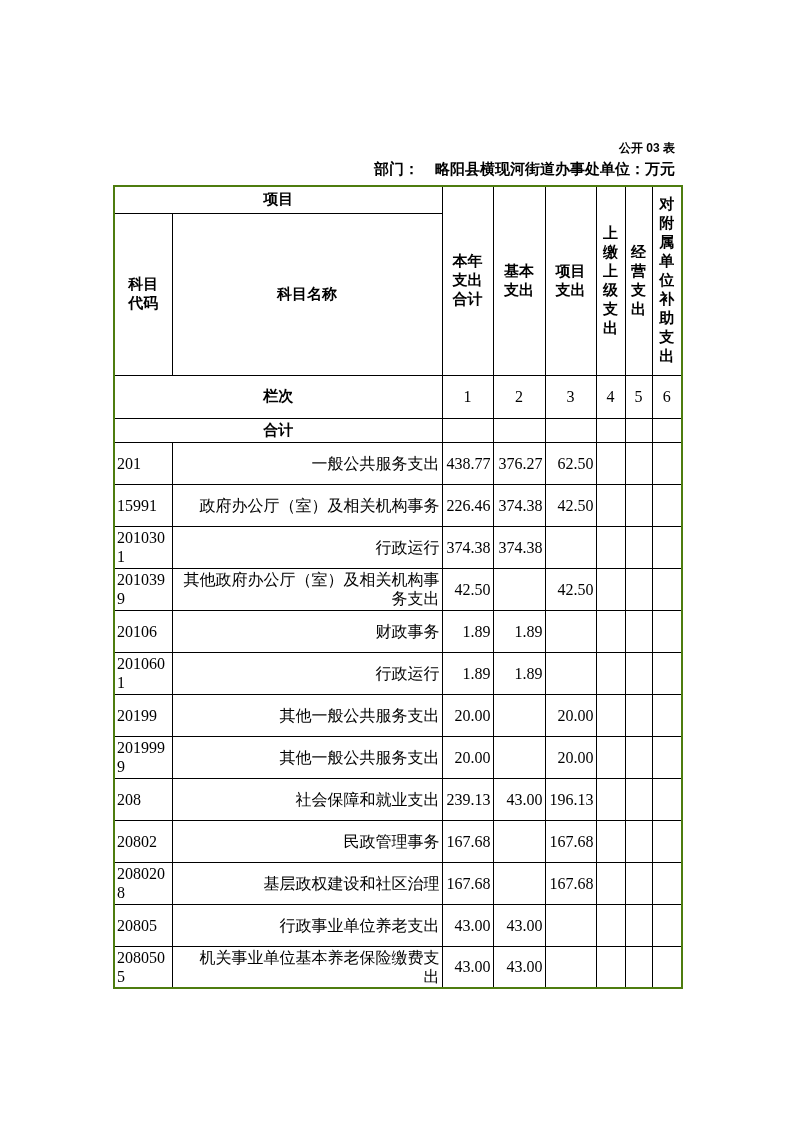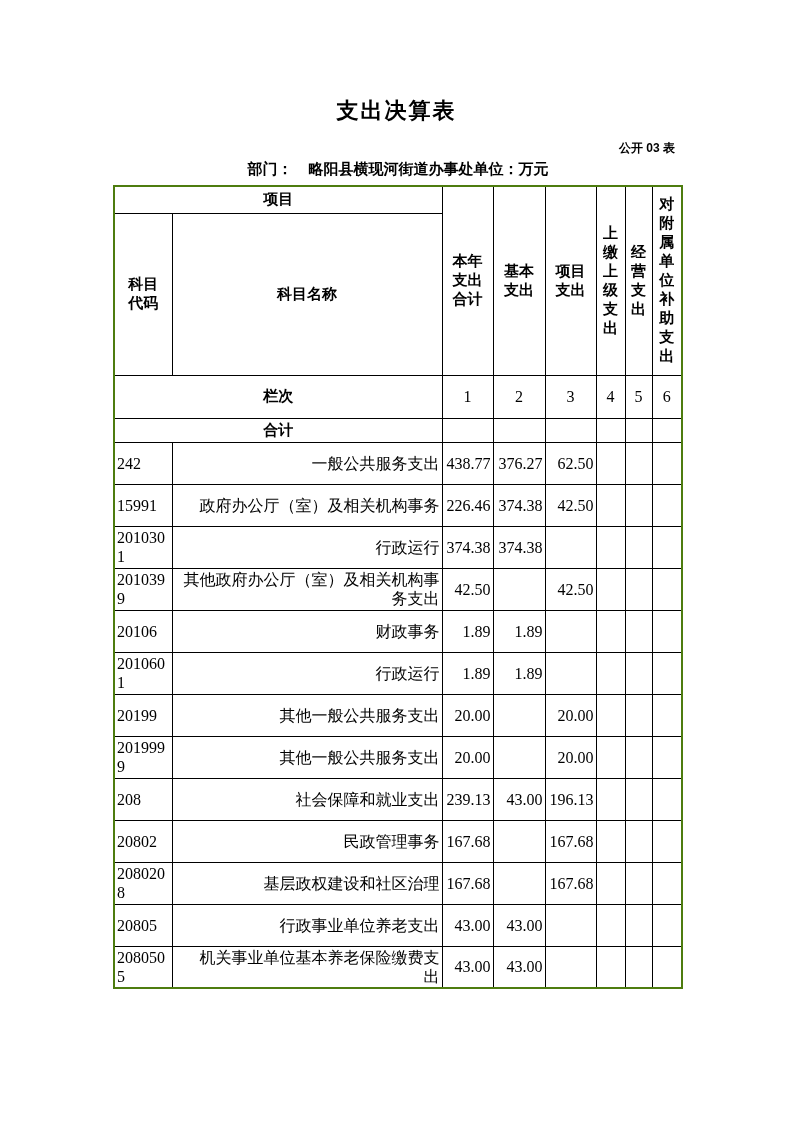--- a/index.html
+++ b/index.html
@@ -37,21 +37,21 @@
     font-size: 12px;
     font-weight: bold;
     line-height: 18px;
   }
   .meta-row {
     position: absolute;
     top: 159px;
     left: 121px;
     right: 118px;
     display: flex;
-    justify-content: center;
+    justify-content: flex-end;
     font-family: "Liberation Sans", "DejaVu Sans", sans-serif;
     font-size: 15px;
     font-weight: bold;
     line-height: 19px;
   }
   .dept-value { margin-left: 16px; }
   .unit-value { }
 
   table.fin {
     position: absolute;
@@ -108,21 +108,20 @@
     text-align: right;
     padding: 1px 7px 1px 3px;
     word-break: break-all;
   }
 </style>
 </head>
 <body>
 
 <div class="page">
 
-  <div class="doc-title">支出决算表</div>
 
   <div class="table-code">公开 03 表</div>
 
   <div class="meta-row">
     <div>
       <span>部门：</span><span class="dept-value">略阳县横现河街道办事处</span>
     </div>
     <div>
       <span>单位：</span><span class="unit-value">万元</span>
     </div>
@@ -187,21 +186,21 @@
         <td class="hd" colspan="2">合计</td>
         <td class="num"></td>
         <td class="num"></td>
         <td class="num"></td>
         <td class="num"></td>
         <td class="num"></td>
         <td class="num"></td>
       </tr>
 
     <tr class="data-row">
-          <td class="code">242</td>
+          <td class="code">201</td>
           <td class="name">一般公共服务支出</td>
           <td class="num">438.77</td>
           <td class="num">376.27</td>
           <td class="num">62.50</td>
           <td class="num"></td>
           <td class="num"></td>
           <td class="num"></td>
         </tr>
         <tr class="data-row">
           <td class="code">15991</td>

